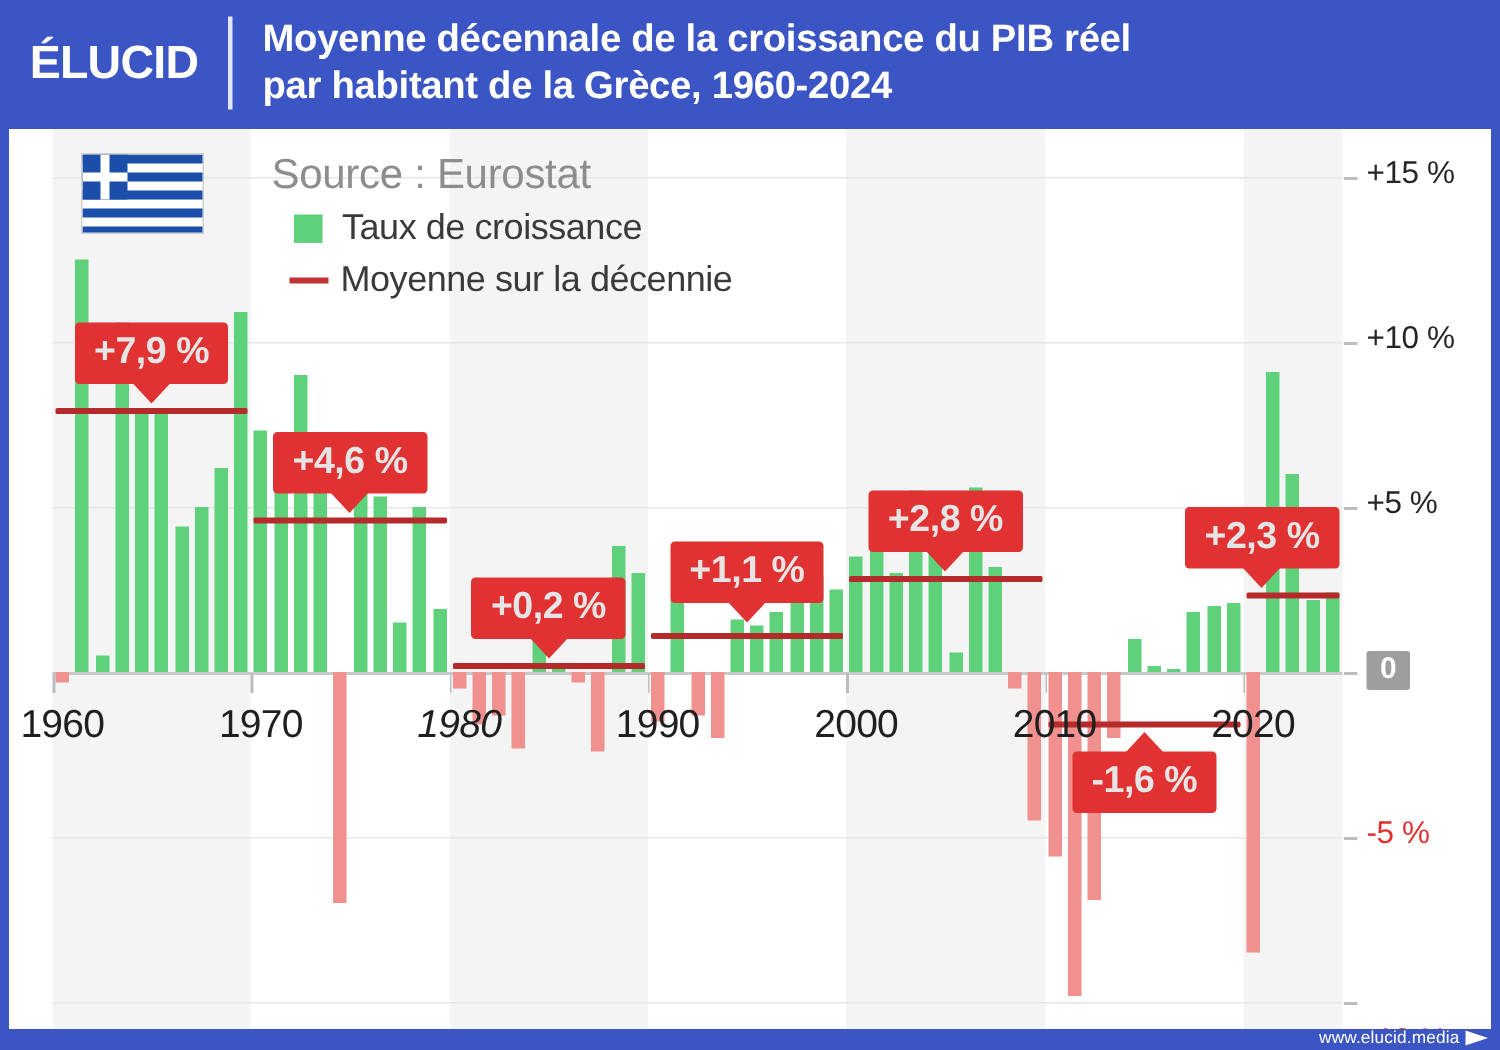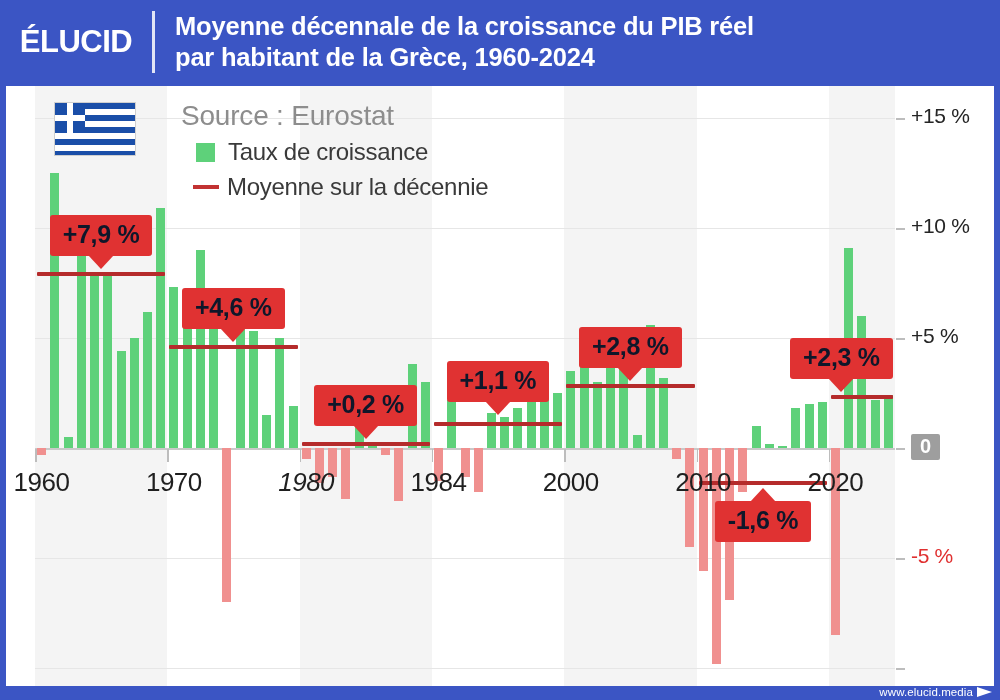--- a/index.html
+++ b/index.html
@@ -64,21 +64,21 @@
   
   .bar { position: absolute; }
   .bar.pos { background: #5ed17a; }
   .bar.neg { background: #f0908f; }
 
   
   .avgline { position: absolute; height: 4px; background: #b52b2b; border-radius: 1px; }
 
   
   .callout {
-    position: absolute; background: #e03232; color: #0f172a;
+    position: absolute; background: #e03232; color: #e5e5e5;
     font-size: 25px; font-weight: bold; letter-spacing: -0.3px;
     padding: 7px 13px 9px 13px; border-radius: 3px; white-space: nowrap;
     line-height: 1;
   }
   .callout .tail {
     position: absolute; left: 50%; margin-left: -13px; bottom: -13px;
     width: 0; height: 0;
     border-left: 13px solid transparent; border-right: 13px solid transparent;
     border-top: 14px solid #e03232;
   }
@@ -250,21 +250,21 @@
         <div class="ylabel neg" style="left: 905px; top: 458px;">-5 %</div>
         <div class="ylabel neg" style="left: 905px; top: 596px; text-decoration: underline;">-10 %</div>
       </div>
     <div id="xlabels">
         <div class="xlabel" style="top: 381px; left: 7.61538px;">1960</div>
         <div class="tickmark" style="left: 29px; top: 363px; width: 1.5px; height: 13px;"></div>
         <div class="xlabel" style="top: 381px; left: 139.923px;">1970</div>
         <div class="tickmark" style="left: 161.308px; top: 363px; width: 1.5px; height: 13px;"></div>
         <div class="xlabel" style="top: 381px; left: 272.231px; font-style: italic;">1980</div>
         <div class="tickmark" style="left: 293.615px; top: 363px; width: 1.5px; height: 13px;"></div>
-        <div class="xlabel" style="top: 381px; left: 404.538px;">1984</div>
+        <div class="xlabel" style="top: 381px; left: 404.538px;">1990</div>
         <div class="tickmark" style="left: 425.923px; top: 363px; width: 1.5px; height: 13px;"></div>
         <div class="xlabel" style="top: 381px; left: 536.846px;">2000</div>
         <div class="tickmark" style="left: 558.231px; top: 363px; width: 1.5px; height: 13px;"></div>
         <div class="xlabel" style="top: 381px; left: 669.154px;">2010</div>
         <div class="tickmark" style="left: 690.538px; top: 363px; width: 1.5px; height: 13px;"></div>
         <div class="xlabel" style="top: 381px; left: 801.462px;">2020</div>
         <div class="tickmark" style="left: 822.846px; top: 363px; width: 1.5px; height: 13px;"></div>
       </div>
 
     <div id="flag">

